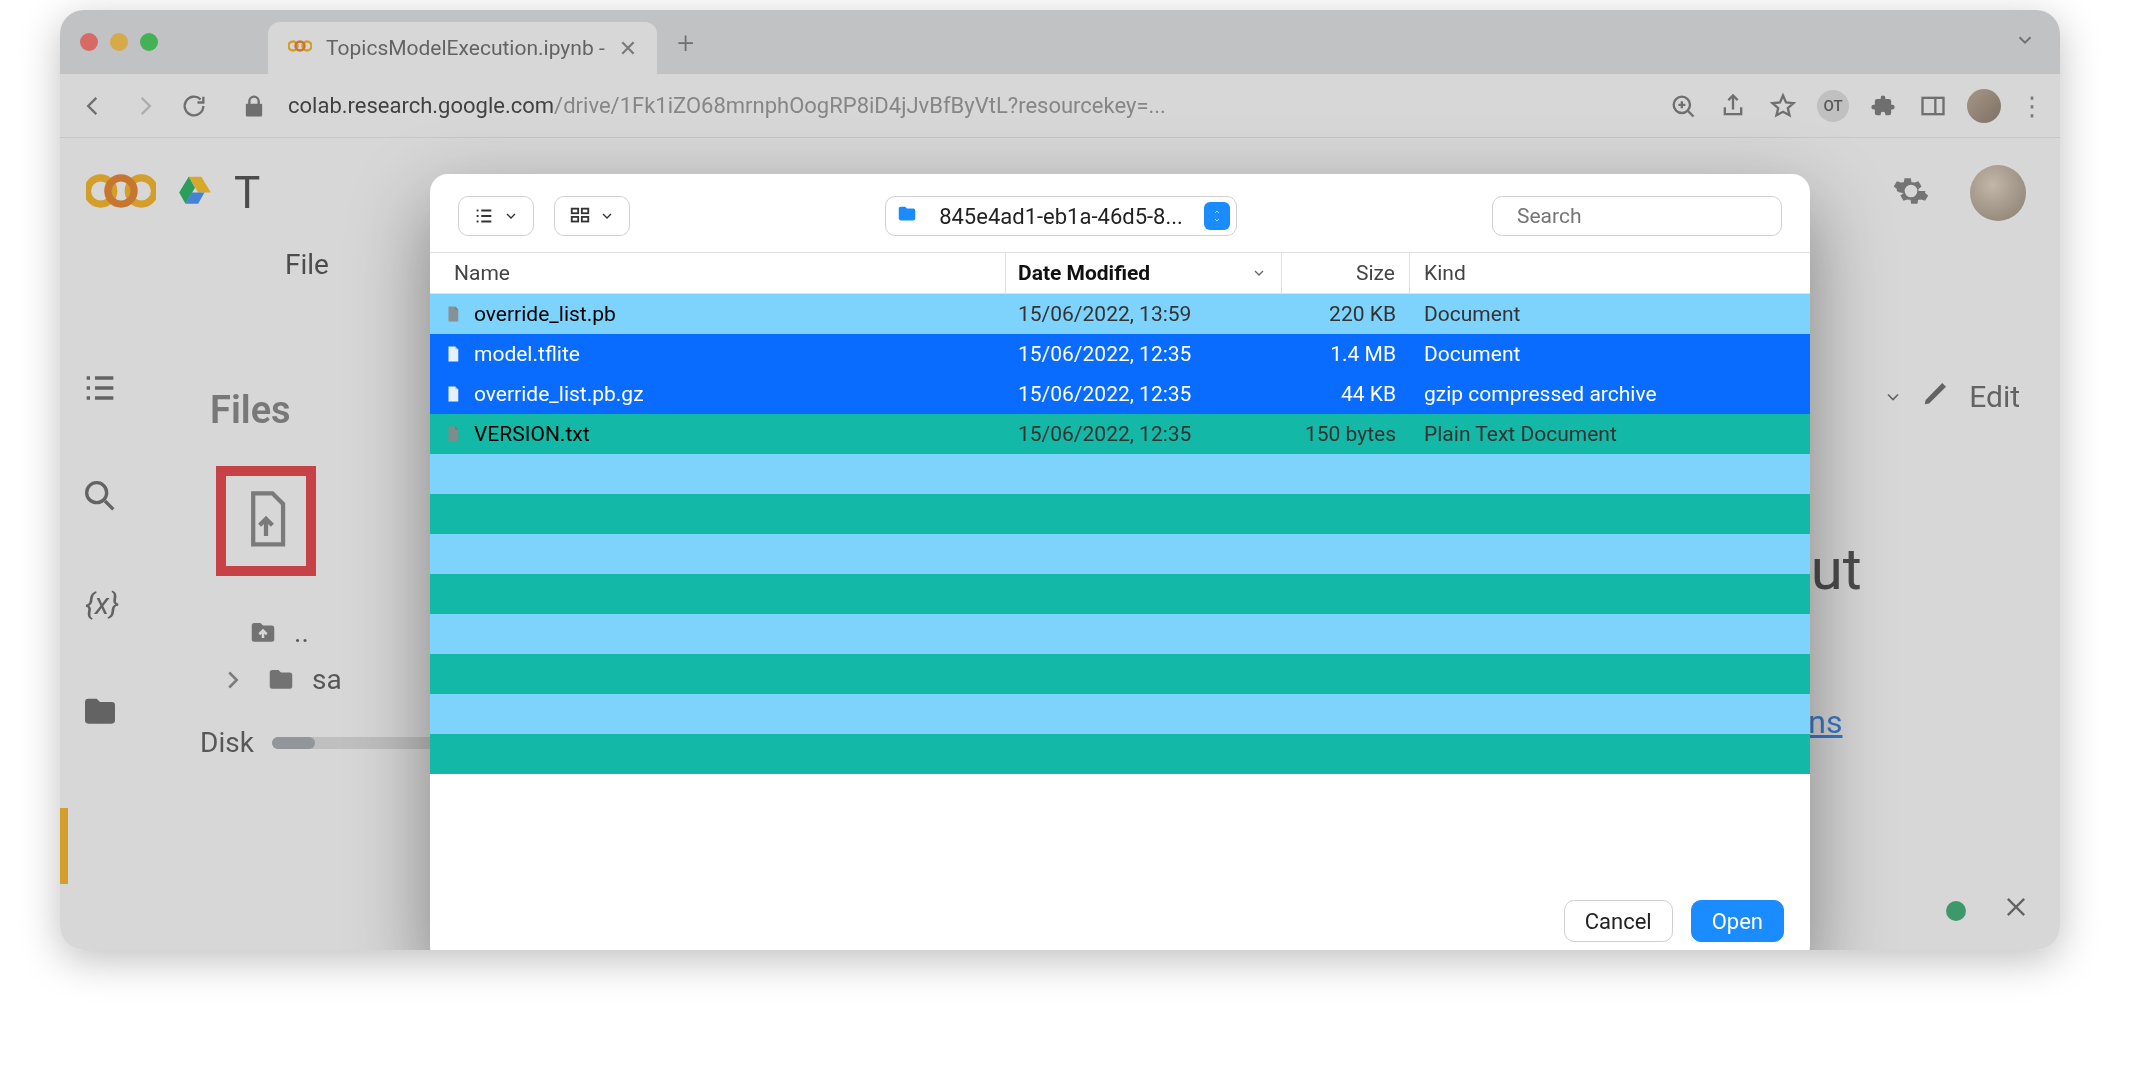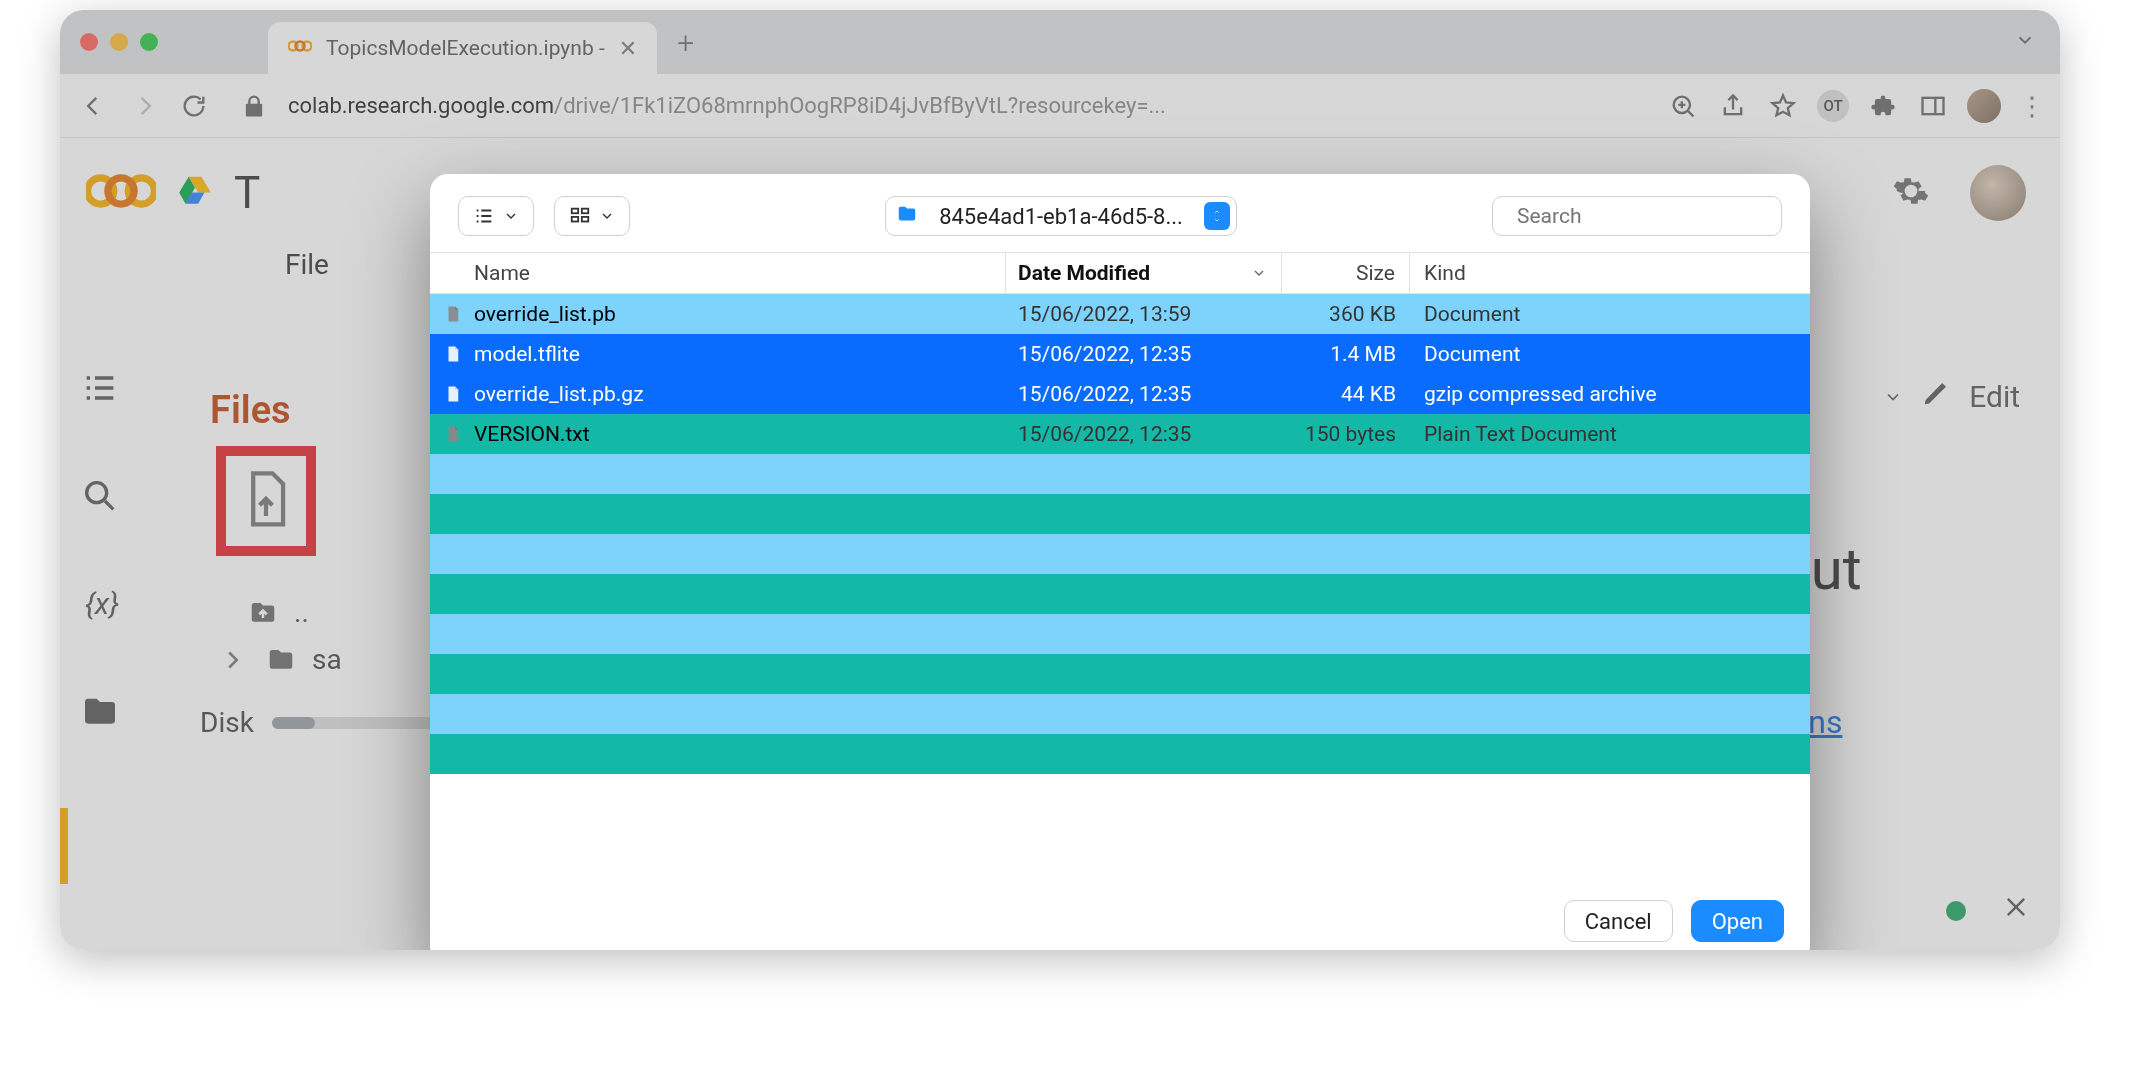--- a/index.html
+++ b/index.html
@@ -37,21 +37,21 @@
 .menubar { padding-left:225px; font-size:28px; color:#333; display:flex; gap:34px; }
 
 .leftrail { position:absolute; left:0; top:230px; width:80px; display:flex; flex-direction:column; align-items:center; gap:64px; }
 .leftrail .rico{ color:#555; }
 .leftrail .rico svg{width:40px;height:40px;}
 .orangebar{ position:absolute; left:0; top:670px; width:8px; height:76px; background:#f9ab00;}
 .folder-open{color:#f9ab00;}
 .folder-open svg{width:36px;height:36px;}
 
 .filespanel { position:absolute; left:150px; top:250px; width:260px; }
-.filespanel h2 { font-size:38px; color:#c2410c; font-weight:600; margin-bottom:14px;}
+.filespanel h2 { font-size:38px; color:#737373; font-weight:600; margin-bottom:34px;}
 .uploadframe { width:100px; height:110px; border:10px solid #e8242a; display:flex; align-items:center; justify-content:center; margin-bottom:40px; margin-left:6px;}
 .uploadframe svg{width:56px;height:64px;color:#777;}
 .tree-row{display:flex;align-items:center;gap:14px;font-size:28px;color:#444;margin:14px 0 14px 36px;}
 .tree-row svg{width:34px;height:30px;color:#6b6b6b;}
 .disk-row{display:flex;align-items:center;gap:18px;font-size:28px;color:#444;margin-top:30px;}
 .diskbar{flex:1;height:12px;background:#dcdcdc;border-radius:6px;position:relative;}
 .diskbar::after{content:"";position:absolute;left:0;top:0;height:100%;width:22%;background:#9aa0a6;border-radius:6px;}
 
 .notebook { position:absolute; right:0; top:230px; width:400px; padding-top:10px;}
 .notebook .editrow{display:flex;align-items:center;justify-content:flex-end;gap:18px;font-size:30px;color:#555;padding-right:40px;}
@@ -70,21 +70,21 @@
 .dlg-top { padding:22px 28px 16px; display:flex; align-items:center; gap:20px; }
 .segbtn{ border:1px solid #d0d0d0; border-radius:10px; height:40px; display:flex; align-items:center; gap:8px; padding:0 14px; color:#333;}
 .pathsel{ margin-left:auto; margin-right:auto; border:1px solid #d0d0d0; border-radius:10px; height:40px; display:flex; align-items:center; padding:0 6px 0 10px; gap:21px; font-size:22px; color:#222;}
 .pathsel .folder-icon svg{width:22px;height:22px;color:#1a8cff;}
 .pathsel .stepper{ background:#1a8cff; width:26px; height:28px; border-radius:6px; display:flex; flex-direction:column; align-items:center; justify-content:center;}
 .pathsel .stepper svg{width:12px;height:8px;color:#fff;}
 .search{ border:1px solid #d0d0d0; border-radius:10px; height:40px; width:290px; display:flex; align-items:center; gap:10px; padding:0 14px;}
 .search input{border:0;outline:0;font-size:21px;flex:1;background:transparent;color:#000000;}
 .search svg{width:22px;height:22px;color:#777;}
 
-.cols { display:flex; font-size:21px; color:#444; border-top:1px solid #e0e0e0; border-bottom:1px solid #e0e0e0; height:42px; align-items:center; padding-left:44px;}
+.cols { display:flex; font-size:21px; color:#444; border-top:1px solid #e0e0e0; border-bottom:1px solid #e0e0e0; height:42px; align-items:center; padding-left:24px;}
 .cols .c{border-right:1px solid #e0e0e0;height:100%;display:flex;align-items:center;}
 .cols .c.name{flex:1;}
 .cols .c.date{width:276px;font-weight:700;color:#111;padding-left:12px;justify-content:space-between;padding-right:14px;}
 .cols .c.size{width:128px;justify-content:flex-end;padding-right:14px;}
 .cols .c.kind{width:400px;padding-left:14px;border-right:0;}
 
 .filelist{ flex:1; overflow:auto; }
 .row{ display:flex; align-items:center; height:40px; font-size:21px; padding-left:10px;}
 .row.odd{background:#7dd3fc;} .row.even{background:#14b8a6;} .row.sel{background:#0a6cff;color:#fff;}
 .row .ic{width:26px;display:flex;justify-content:center;margin-right:8px;}
@@ -414,21 +414,21 @@
 
     <div class="filelist" id="filelist">
         <div class="row odd">
           <span class="ic">
             <svg>
               <use href="#i-doc"></use>
             </svg>
           </span>
           <span class="nm">override_list.pb</span>
           <span class="dt">15/06/2022, 13:59</span>
-          <span class="sz">360 KB</span>
+          <span class="sz">220 KB</span>
           <span class="kd">Document</span>
         </div>
         <div class="row sel">
           <span class="ic">
             <svg>
               <use href="#i-doc"></use>
             </svg>
           </span>
           <span class="nm">model.tflite</span>
           <span class="dt">15/06/2022, 12:35</span>

